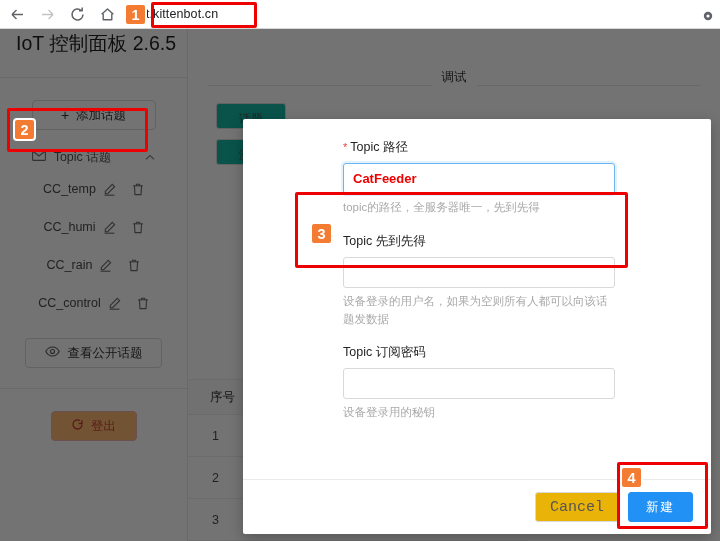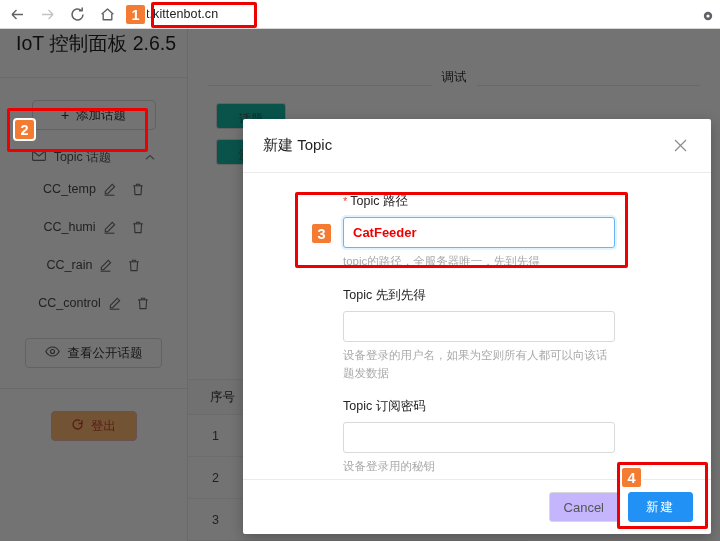--- a/index.html
+++ b/index.html
@@ -169,22 +169,22 @@
   .gap-a { height: 12px; }
 
   .modal-foot {
     position: absolute; left: 0; bottom: 0; width: 468px; height: 55px;
     border-top: 1px solid #eaeaea;
     display: flex; align-items: center; justify-content: flex-end;
     gap: 9px; padding-right: 18px;
   }
   .btn-cancel {
     height: 30px; padding: 0 14px; border: 1px solid #d9d9d9; border-radius: 3px;
-    background: #c4b5fd; font-size: 13px; color: #555;
-    display: flex; align-items: center; font-family: Liberation Sans, sans-serif;
+    background: #eab308; font-size: 15px; color: #555;
+    display: flex; align-items: center; font-family: Liberation Mono, monospace;
   }
   .btn-primary {
     height: 30px; padding: 0 17px; border: 1px solid #2191f5; border-radius: 3px;
     background: #2191f5; font-size: 12.5px; color: #fff; letter-spacing: 2px;
     display: flex; align-items: center; font-family: "Liberation Sans", sans-serif;
   }
 
   
   .anno-box {
     position: absolute; border: 3px solid #ee0000; border-radius: 2px;
@@ -382,28 +382,20 @@
       </div>
       <div class="table-row" style="top:470px">
         <span>3</span>
       </div>
     </div>
   </div>
 
   <div class="overlay"></div>
 
   <div class="modal">
-    <div class="modal-head">
-      <span class="modal-title">新建 Topic</span>
-      <span class="modal-close">
-        <svg width="15" height="15" viewBox="0 0 15 15" fill="none" stroke="#8e8e8e" stroke-width="1.3">
-          <path d="M2 2l11 11M13 2L2 13"></path>
-        </svg>
-      </span>
-    </div>
 
     <div class="modal-body">
       <div class="field">
         <div class="field-label">
           <span class="req-star">*</span><span>Topic 路径</span>
         </div>
         <input class="field-input focused" type="text" value="CatFeeder" style="">
         <div class="field-hint">topic的路径，全服务器唯一，先到先得</div>
       </div>
 

